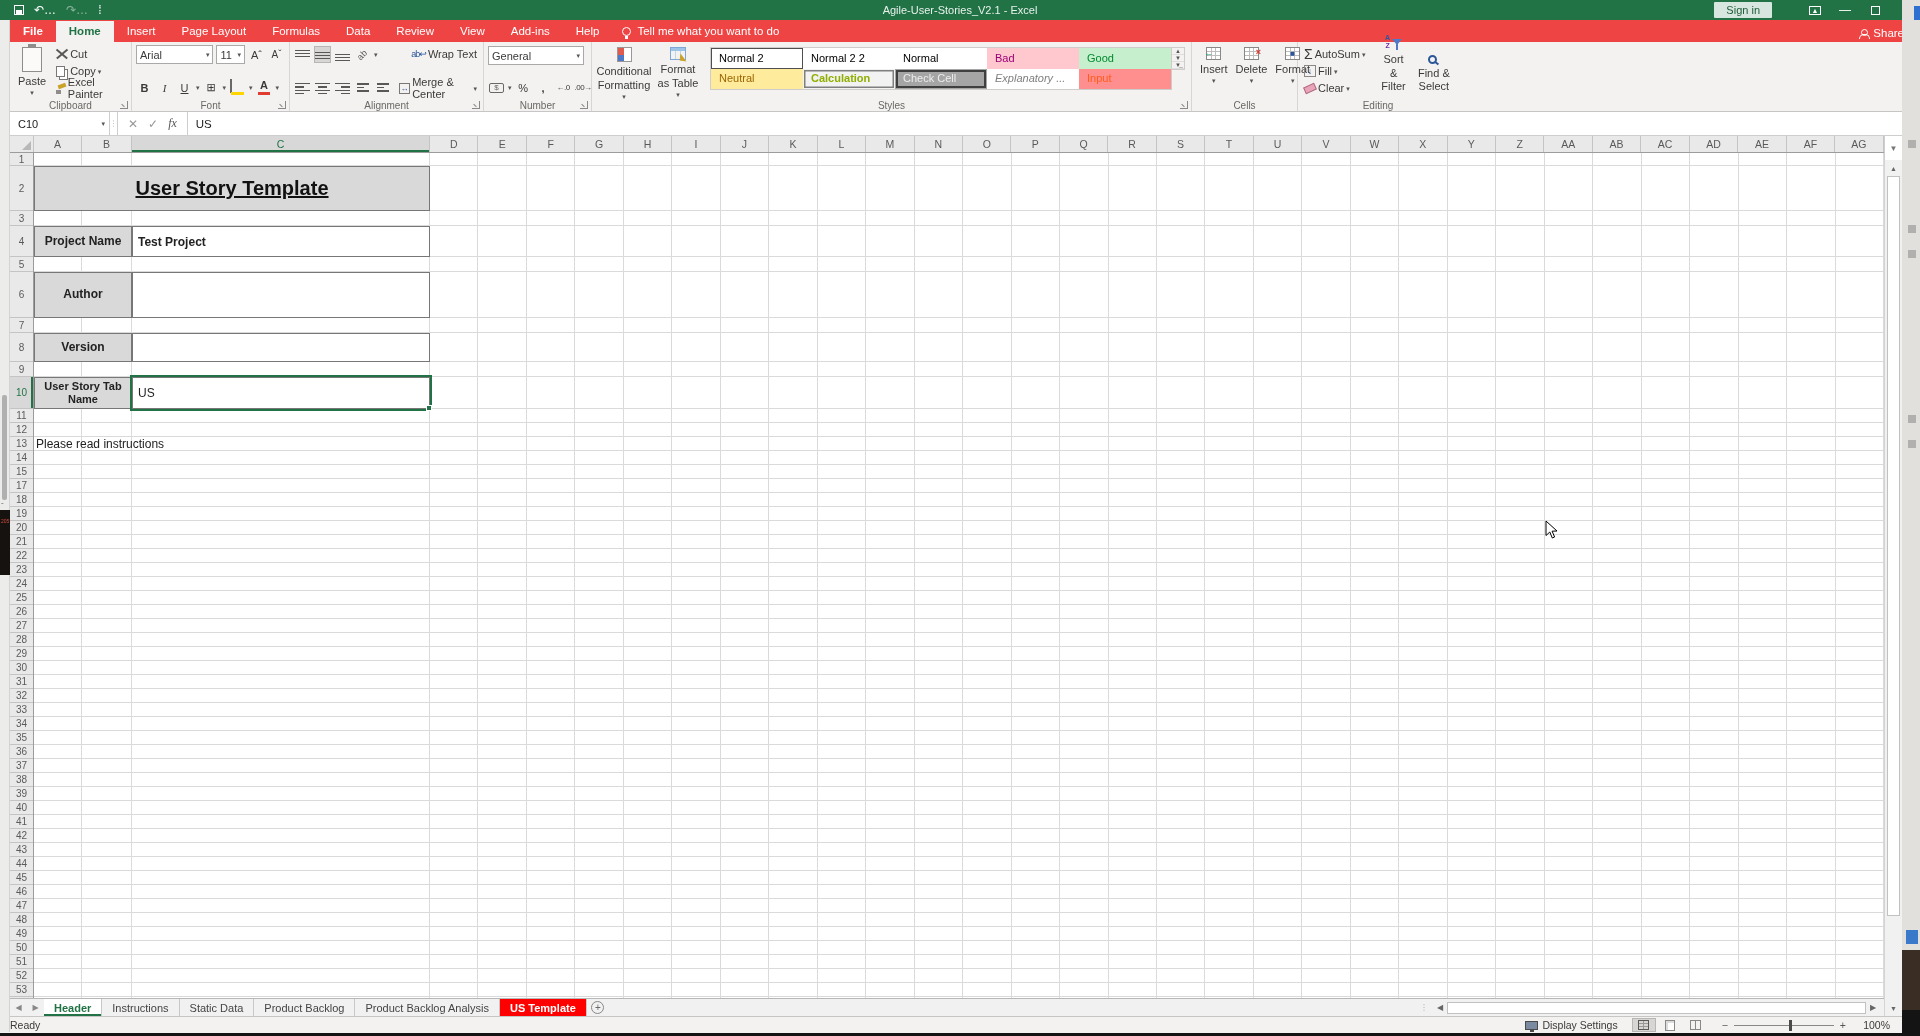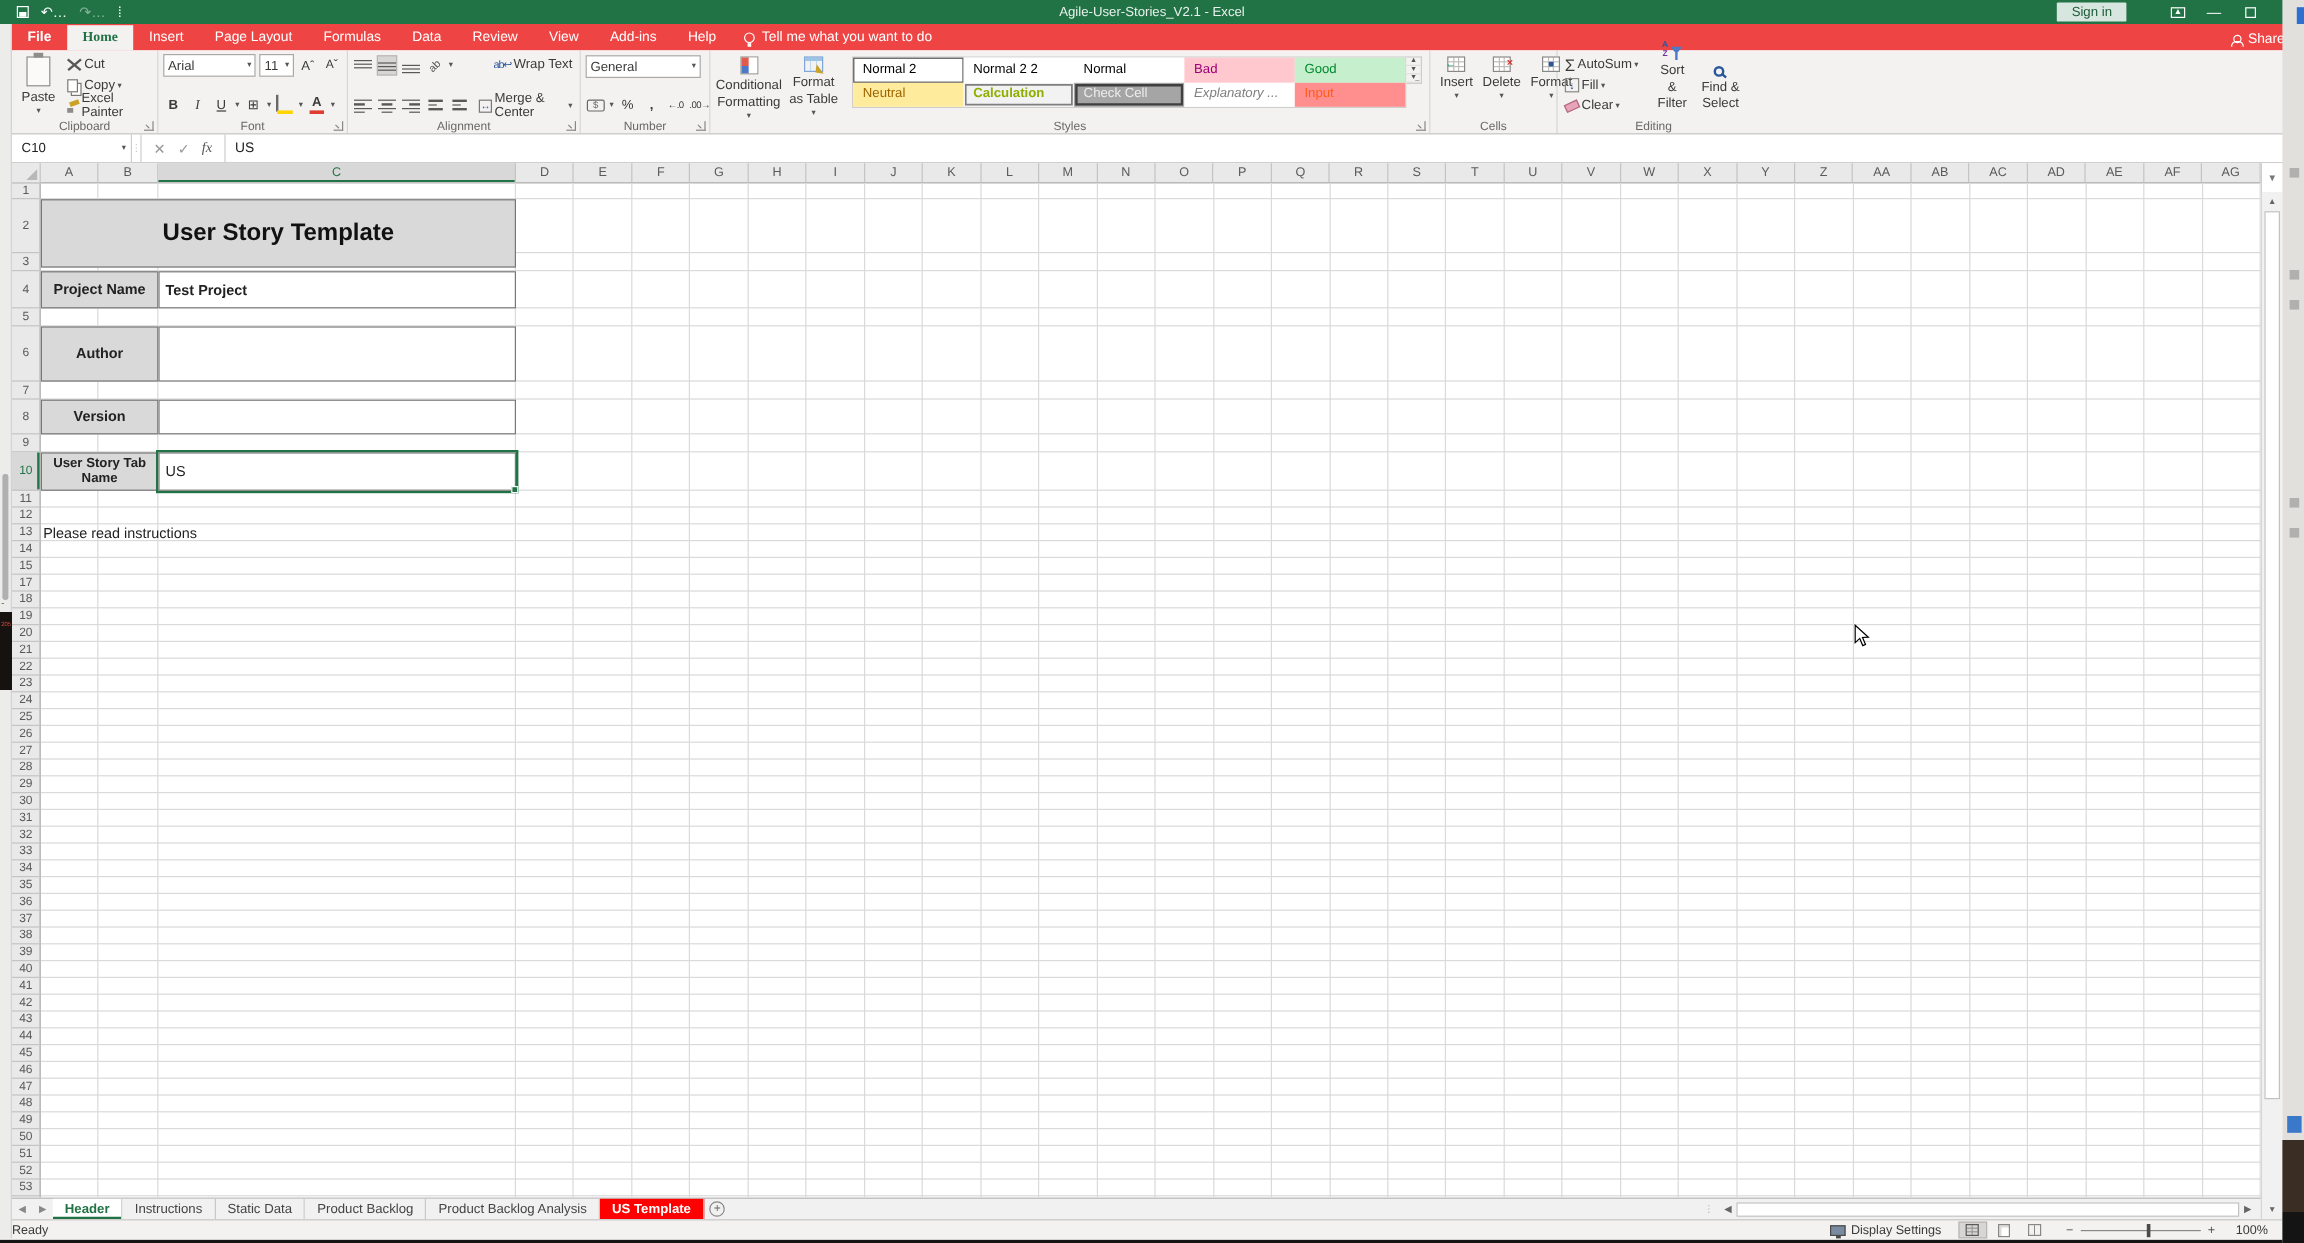--- a/index.html
+++ b/index.html
@@ -16,21 +16,21 @@
 .title-center { position:absolute; left:0; right:0; text-align:center; font-size:11px; color:#e8f1ec; }
 .tb-right { margin-left:auto; display:flex; align-items:center; height:100%; }
 .signin { background:rgba(235,243,238,.9); color:#1e5c38; font-size:11px; padding:2px 12px; border-radius:1px; margin-right:28px; }
 .winbtn { width:30px; height:100%; display:flex; align-items:center; justify-content:center; font-size:12px; color:#fff; }
 .maxbox { width:9px; height:9px; border:1px solid #fff; }
 .ribbonopts { width:12px; height:9px; border:1px solid #fff; font-size:7px; display:flex; align-items:center; justify-content:center; }
 
 
 .tabrow { height:22px; background:#ef4444; display:flex; align-items:flex-end; padding-left:10px; position:relative; }
 .rtab { color:#fff; font-size:11.5px; padding:4px 13px 5px; cursor:default; }
-.rtab.active { background:#f3f2f1; color:#217346; font-weight:bold;font-family:Liberation Serif, serif; }
+.rtab.active { background:#f3f2f1; color:#217346; font-weight:bold; }
 .tellme { display:flex; align-items:center; gap:6px; color:#fff; font-size:11.5px; padding:4px 10px 5px; }
 .bulb { width:9px; height:9px; border:1.5px solid #fff; border-radius:50%; position:relative; }
 .bulb:after { content:""; position:absolute; left:2px; bottom:-4px; width:3px; height:3px; background:#fff; }
 .share-area { position:absolute; right:16px; bottom:3px; display:flex; align-items:center; gap:5px; color:#fff; font-size:11.5px; }
 .person { width:9px; height:9px; position:relative; }
 .person:before { content:""; position:absolute; top:0; left:2px; width:5px; height:5px; border:1px solid #fff; border-radius:50%; }
 .person:after { content:""; position:absolute; bottom:-1px; left:0; width:9px; height:4px; border:1px solid #fff; border-bottom:none; border-radius:5px 5px 0 0; }
 
 
 .ribbon { height:70px; background:#f3f2f1; border-bottom:1px solid #c6c6c6; display:flex; padding-left:10px; position:relative; font-size:11px; color:#3b3a39; }
@@ -707,21 +707,21 @@
         <div class="hline" style="top: 717px;"></div>
         <div class="hline" style="top: 731px;"></div>
         <div class="hline" style="top: 745px;"></div>
         <div class="hline" style="top: 759px;"></div>
         <div class="hline" style="top: 773px;"></div>
         <div class="hline" style="top: 787px;"></div>
         <div class="hline" style="top: 801px;"></div>
         <div class="hline" style="top: 815px;"></div>
         <div class="hline" style="top: 829px;"></div>
         <div class="hline" style="top: 843px;"></div>
-        <div class="cellbox titlebox" style="left: 0px; top: 13px; width: 396px; height: 57px;">User Story Template</div>
+        <div class="cellbox titlebox" style="left: 0px; top: 13px; width: 396px; height: 45px; text-decoration: underline;">User Story Template</div>
         <div class="cellbox lblbox" style="left: 0px; top: 73px; width: 98px; height: 31px; font-size: 12px; padding: 0px 2px;">Project Name</div>
         <div class="cellbox valbox" style="left: 98px; top: 73px; width: 298px; height: 31px; font-weight: bold;">Test Project</div>
         <div class="cellbox lblbox" style="left: 0px; top: 119px; width: 98px; height: 46px; font-size: 12px; padding: 0px 2px;">Author</div>
         <div class="cellbox valbox" style="left: 98px; top: 119px; width: 298px; height: 46px;"></div>
         <div class="cellbox lblbox" style="left: 0px; top: 180px; width: 98px; height: 29px; font-size: 12px; padding: 0px 2px;">Version</div>
         <div class="cellbox valbox" style="left: 98px; top: 180px; width: 298px; height: 29px;"></div>
         <div class="cellbox lblbox" style="left: 0px; top: 224px; width: 98px; height: 32px; font-size: 11px; padding: 0px 2px;">User Story Tab Name</div>
         <div class="cellbox valbox plain activecell" style="left: 98px; top: 224px; width: 298px; height: 32px;">US</div>
         <div class="cellbox notecell" style="left: 2px; top: 284px; width: 250px; height: 14px;">Please read instructions</div>
       </div>

